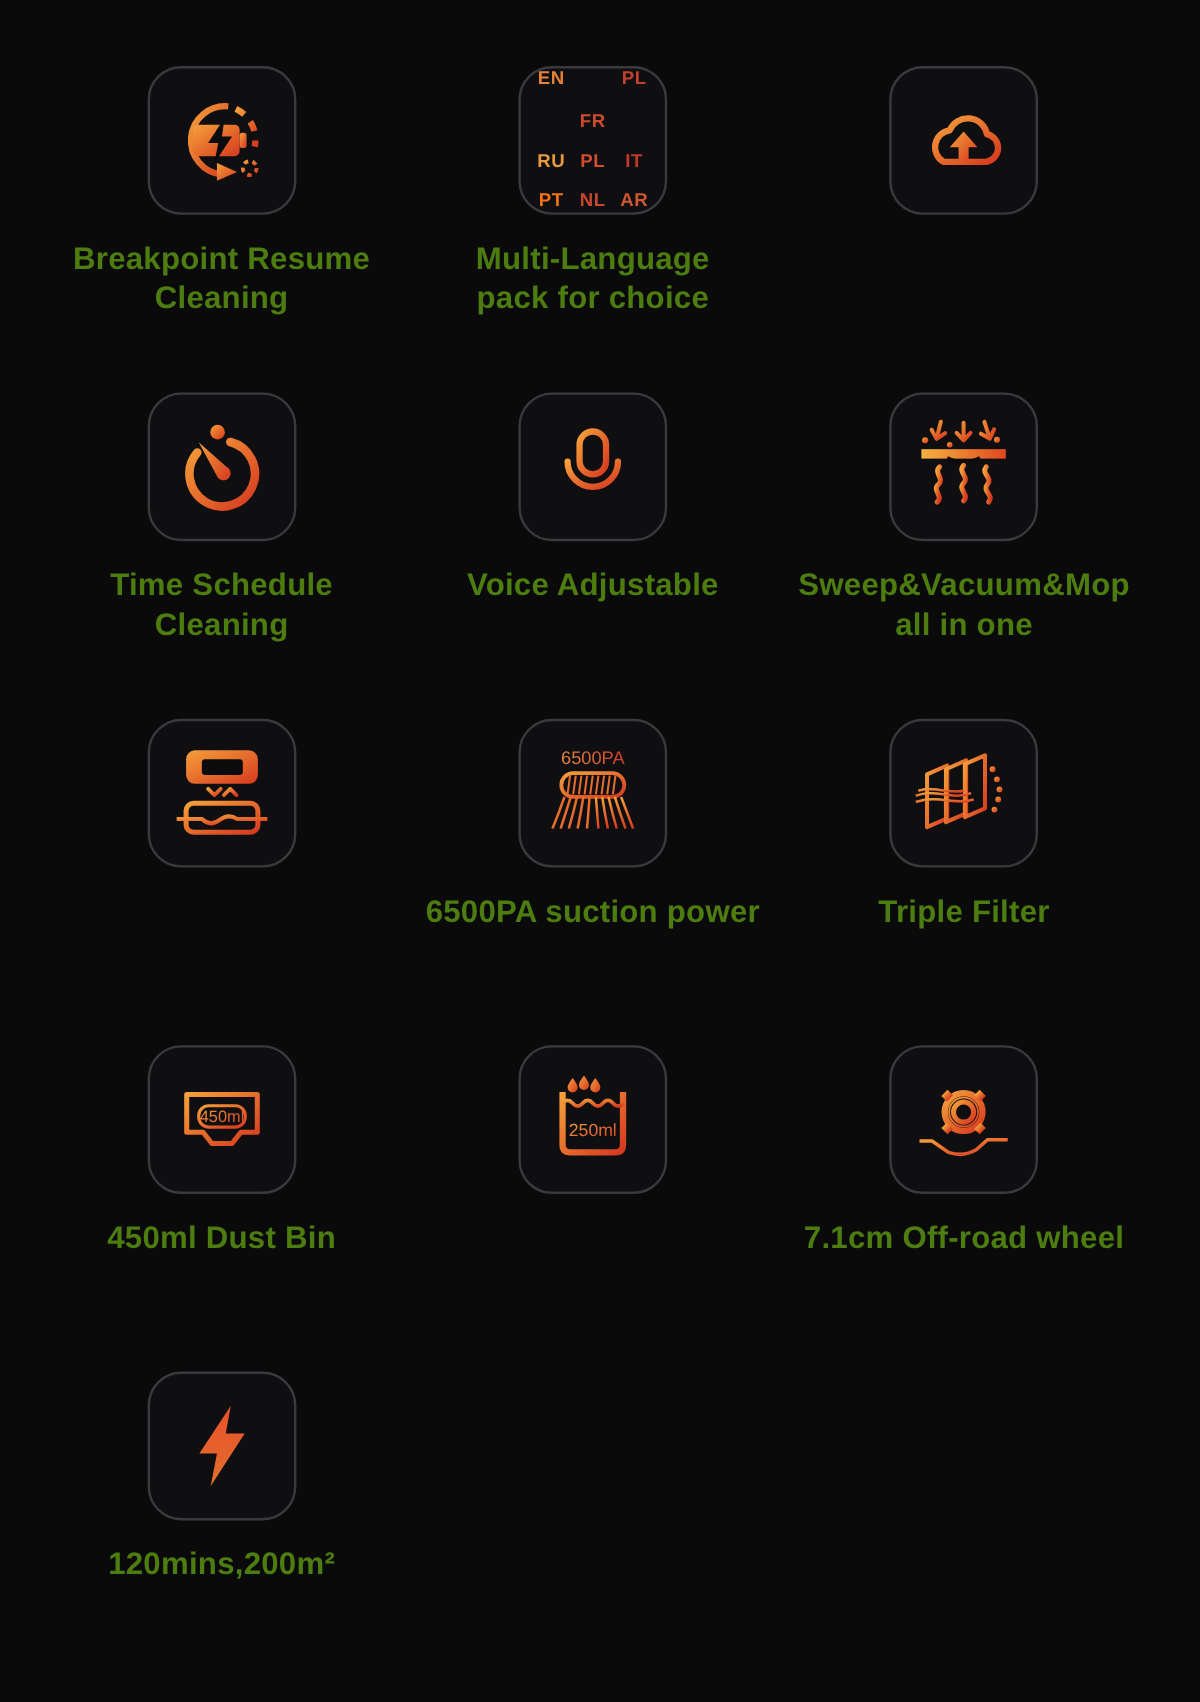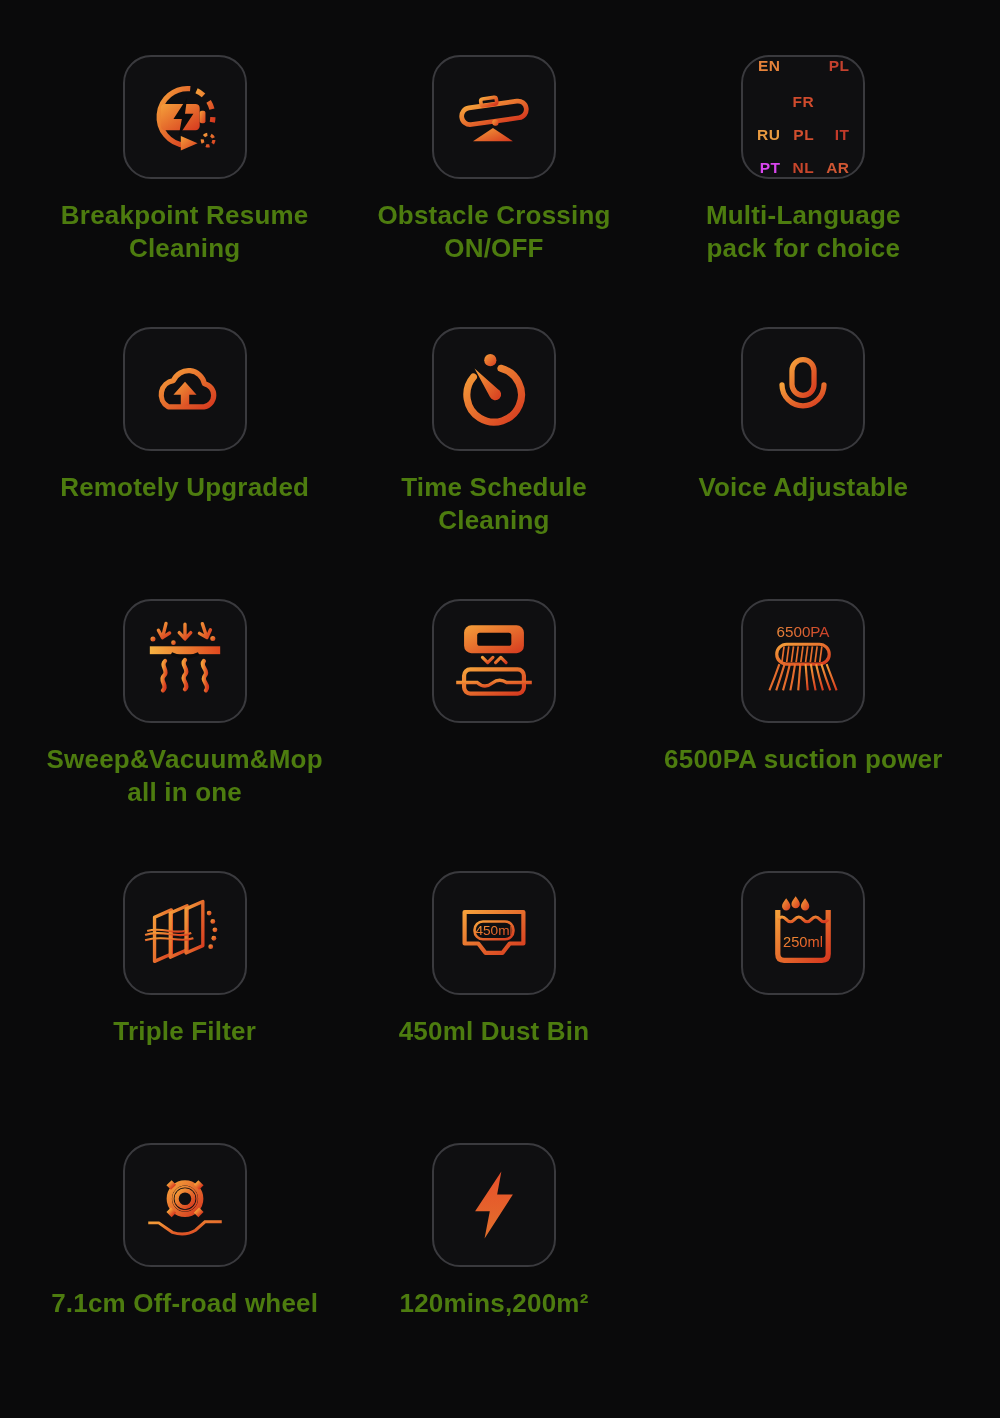--- a/index.html
+++ b/index.html
@@ -24,21 +24,21 @@
   .label{
     margin-top:20px;
     font-size:26px;line-height:33px;
     color:#4d7c0f;text-align:center;
     white-space:pre-line;letter-spacing:.2px;font-weight:bold;
   }
   .langgrid{
     display:grid;grid-template-columns:repeat(3,auto);
     column-gap:12px;row-gap:15px;
     font-size:15.5px;font-weight:bold;letter-spacing:.5px;
-    text-align:right;
+    text-align:center;
   }
   svg{display:block;}
   text{font-family:"Liberation Sans",sans-serif;}
 </style>
 </head>
 <body>
 
 <div class="page">
 
   <div class="cell">
@@ -56,51 +56,31 @@
         <circle cx="62" cy="62" r="5.5" fill="none" stroke="url(#g1)" stroke-width="3" stroke-dasharray="3.5 3.5"></circle>
         <rect x="17" y="27.5" width="37" height="25" rx="4" fill="url(#g1)"></rect>
         <rect x="54" y="34" width="5.5" height="12" rx="2" fill="url(#g1)"></rect>
         <path d="M42,22 L29,42 L37,42 L34,58 L48,37 L40,37 Z" fill="#0b0b0c"></path>
       </svg>
     </div>
     <div class="label">Breakpoint Resume
 Cleaning</div>
   </div>
 
-  <div class="cell">
-    <div class="tile">
-      <svg width="84" height="84" viewBox="0 0 80 80">
-        <defs>
-            <linearGradient id="g2" x1="0" y1="0" x2="1" y2="1">
-          <stop offset="0" stop-color="#f5a03a"></stop>
-              <stop offset="1" stop-color="#d6391f"></stop>
-        </linearGradient>
-          </defs>
-        <g transform="rotate(-8 40 36)">
-          <rect x="9" y="28" width="62" height="16" rx="8" fill="none" stroke="url(#g2)" stroke-width="4.5"></rect>
-          <rect x="29" y="21.5" width="15" height="6.5" rx="2" fill="none" stroke="url(#g2)" stroke-width="3.5"></rect>
-          <circle cx="40" cy="45.5" r="3" fill="url(#g2)"></circle>
-        </g>
-        <path d="M20,63 L39,50.5 L58,63 Z" fill="url(#g2)"></path>
-      </svg>
-    </div>
-    <div class="label">Obstacle Crossing
-ON/OFF</div>
-  </div>
 
   <div class="cell">
     <div class="tile">
       <div class="langgrid">
         <span style="color: rgb(229, 130, 58);">EN</span>
         <span style="color: rgb(207, 75, 45); margin-top: 36px;">FR</span>
         <span style="color: rgb(196, 65, 46);">PL</span>
         <span style="color: rgb(232, 154, 64);">RU</span>
         <span style="color: rgb(208, 78, 46);">PL</span>
         <span style="color: rgb(194, 58, 42);">IT</span>
-        <span style="color: #d946ef;">PT</span>
+        <span style="color: #f97316;">PT</span>
         <span style="color: rgb(200, 70, 44);">NL</span>
         <span style="color: rgb(207, 86, 51);">AR</span>
       </div>
     </div>
     <div class="label">Multi-Language
 pack for choice</div>
   </div>
 
   <div class="cell">
     <div class="tile">
@@ -108,21 +88,20 @@
         <defs>
             <linearGradient id="g4" x1="0" y1="0" x2="1" y2="1">
           <stop offset="0" stop-color="#f5a03a"></stop>
               <stop offset="1" stop-color="#d6391f"></stop>
         </linearGradient>
           </defs>
         <path d="M24,57 A13.5,13.5 0 0 1 29,32 A15.5,15.5 0 0 1 58.5,35 A11.2,11.2 0 0 1 58,57 Z" fill="none" stroke="url(#g4)" stroke-width="5" stroke-linejoin="round"></path>
         <path d="M40,33 L29,45.5 L36,45.5 L36,56 L44,56 L44,45.5 L51,45.5 Z" fill="url(#g4)"></path>
       </svg>
     </div>
-    <div class="label">Remotely Upgraded</div>
   </div>
 
   <div class="cell">
     <div class="tile">
       <svg width="84" height="84" viewBox="0 0 80 80">
         <defs>
             <linearGradient id="g5" x1="0" y1="0" x2="1" y2="1">
           <stop offset="0" stop-color="#f5a03a"></stop>
               <stop offset="1" stop-color="#d6391f"></stop>
         </linearGradient>

